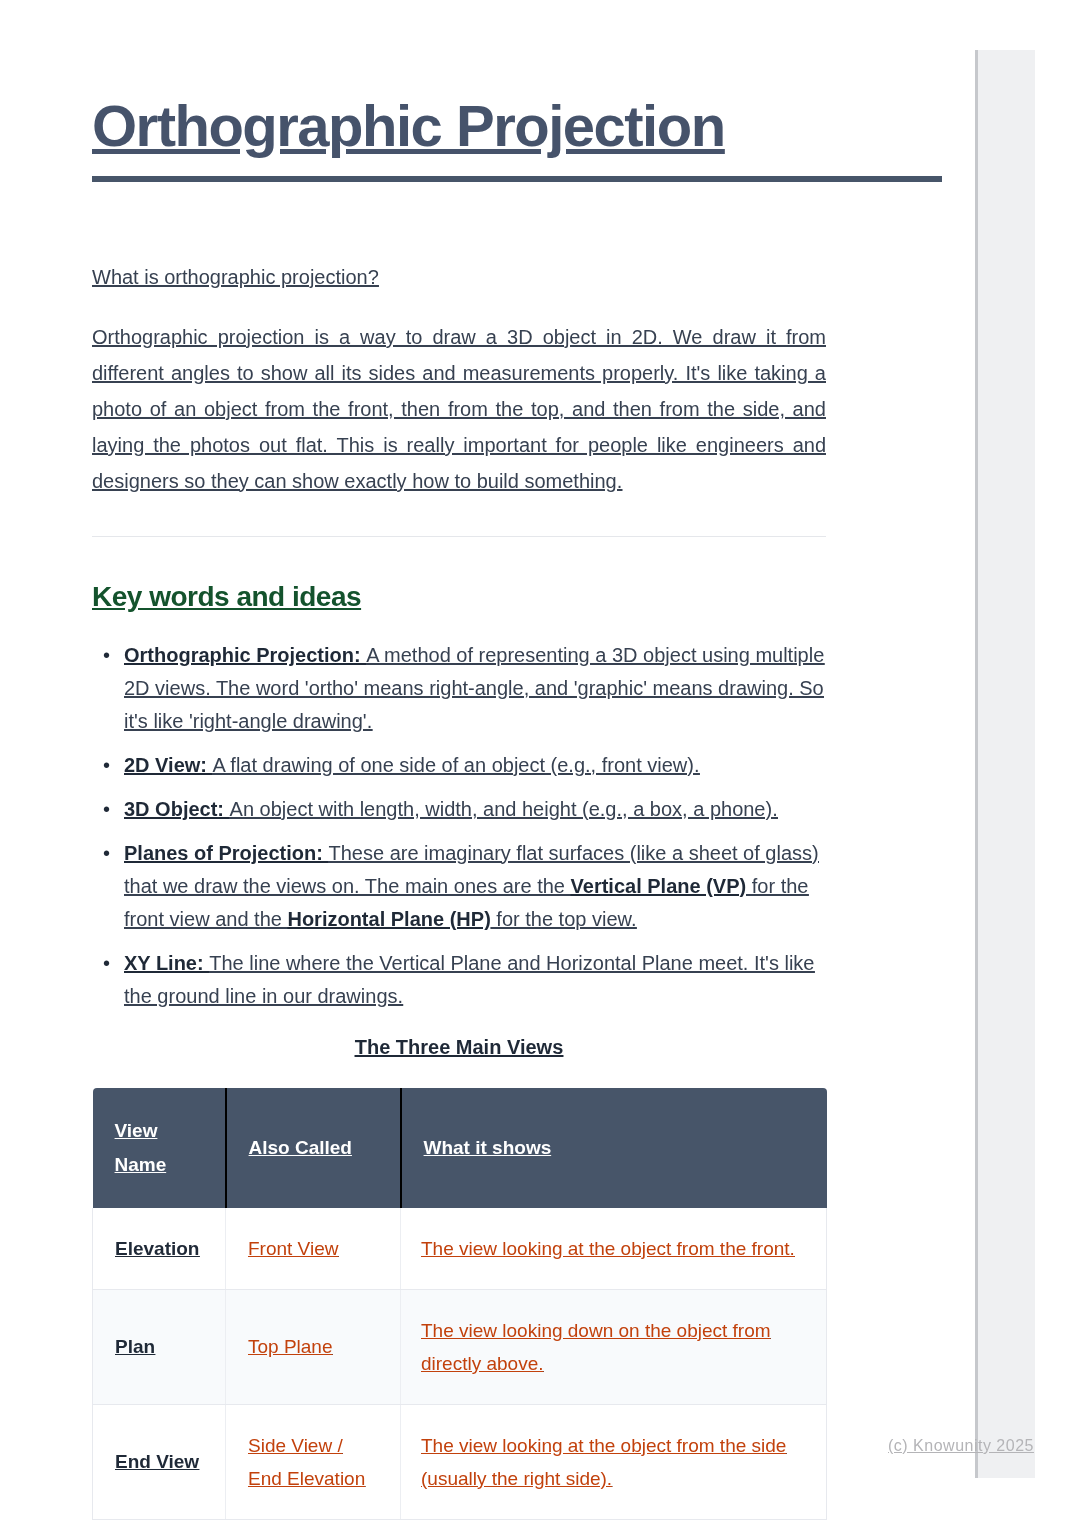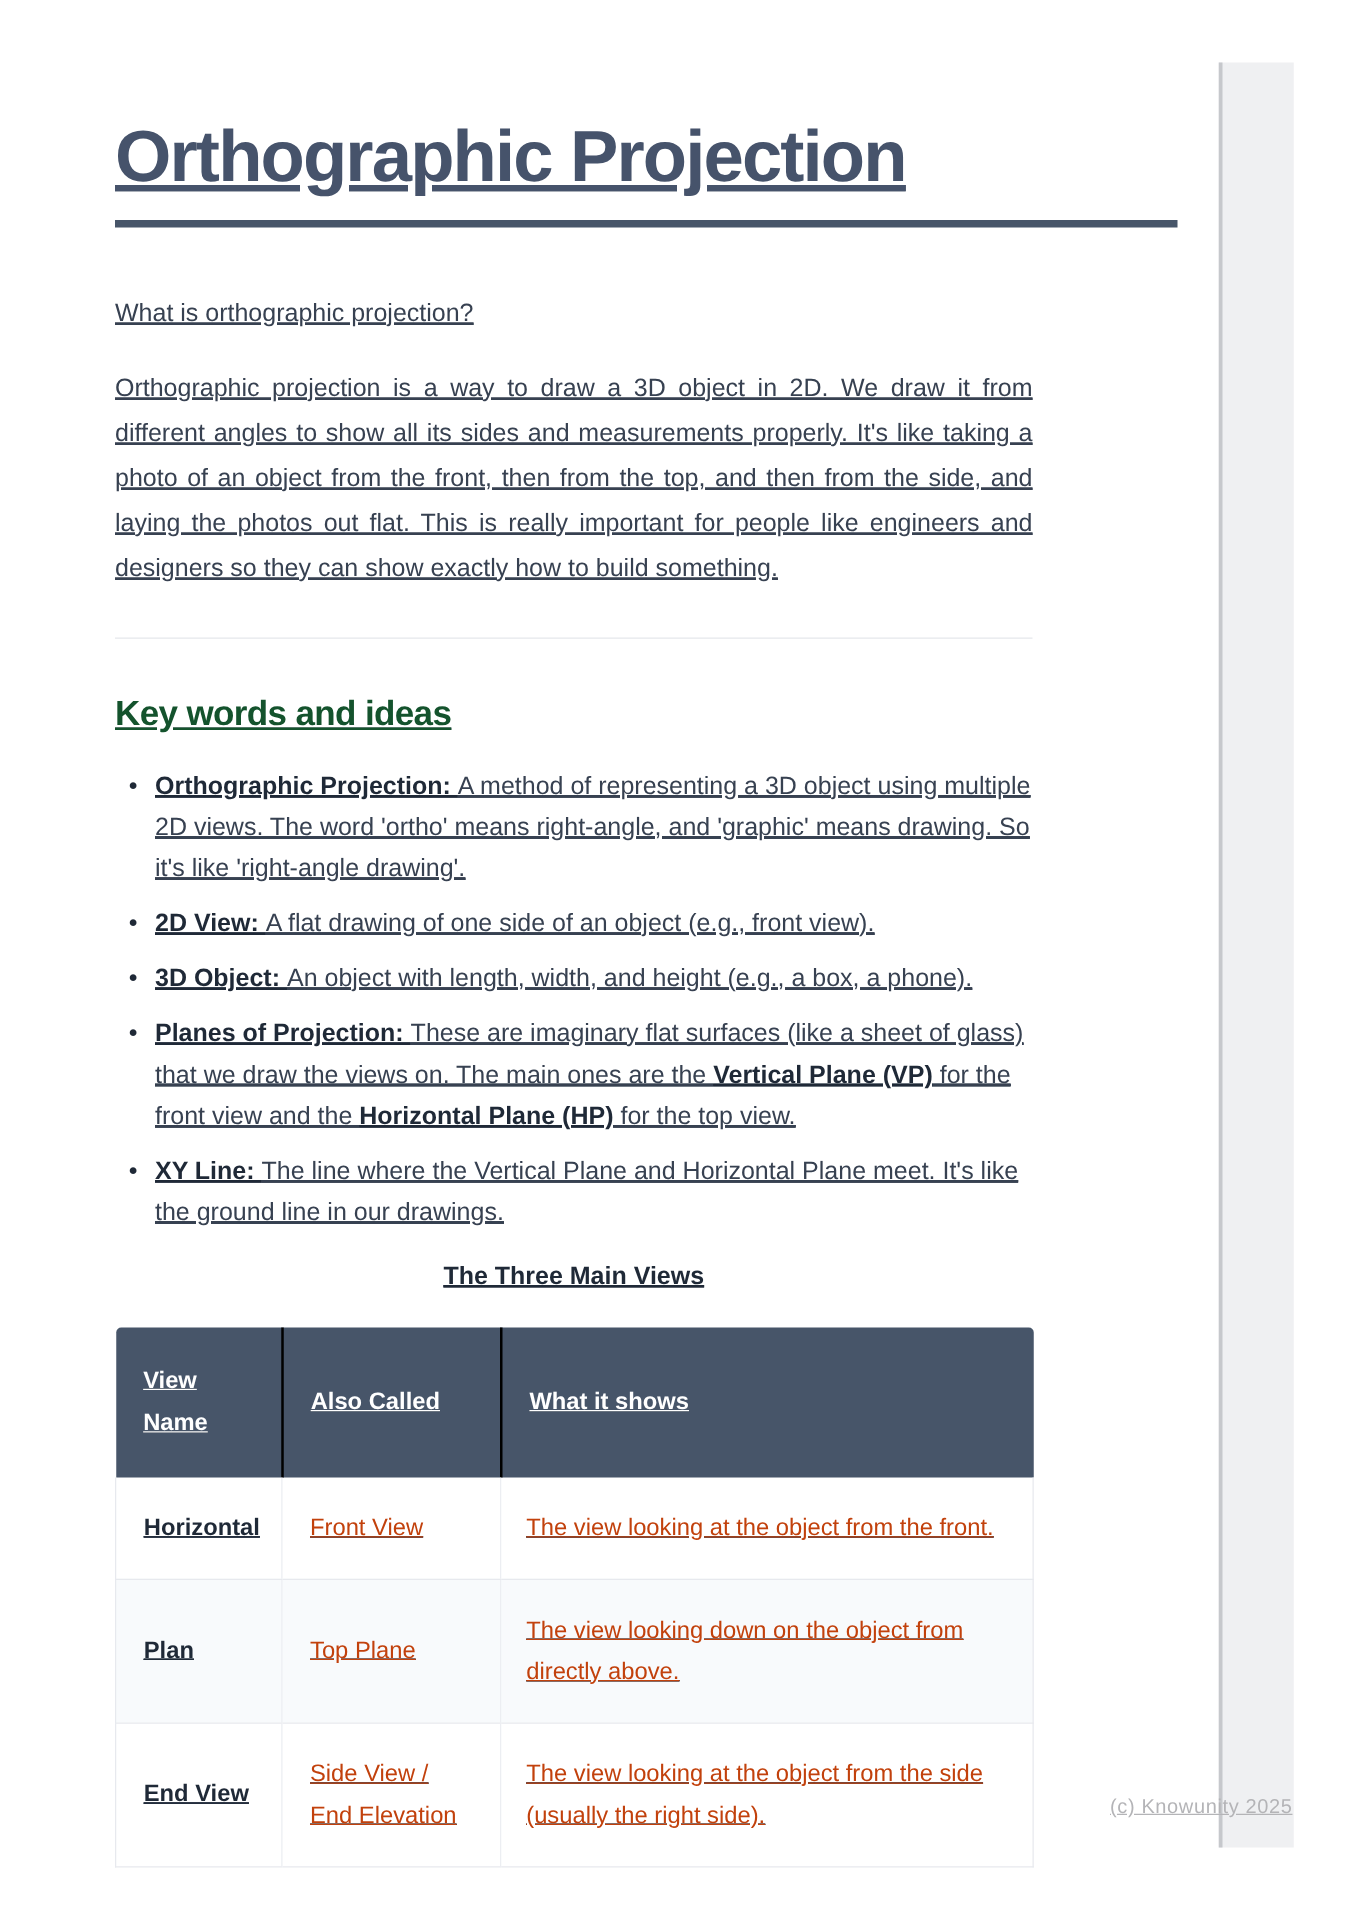--- a/index.html
+++ b/index.html
@@ -26,21 +26,21 @@
     line-height: 1.1;
     white-space: nowrap;
   }
   .title-rule {
     margin-top: 18px;
     width: 850px;
     height: 6px;
     background: #475569;
   }
   .question {
-    margin-top: 54px;
+    margin-top: 80px;
     font-size: 20px;
     line-height: 30px;
     color: #374151;
   }
   .intro {
     margin-top: 27px;
     font-size: 20px;
     line-height: 36px;
     text-align: justify;
     color: #374151;
@@ -173,21 +173,21 @@
       </colgroup>
     <thead>
       <tr>
           <th>View Name</th>
           <th>Also Called</th>
           <th>What it shows</th>
         </tr>
     </thead>
     <tbody>
         <tr>
-          <td>Horizontal</td>
+          <td>Elevation</td>
           <td>Front View</td>
           <td>The view looking at the object from the front.</td>
         </tr>
         <tr class="alt">
           <td>Plan</td>
           <td>Top Plane</td>
           <td>The view looking down on the object from directly above.</td>
         </tr>
         <tr>
           <td>End View</td>

